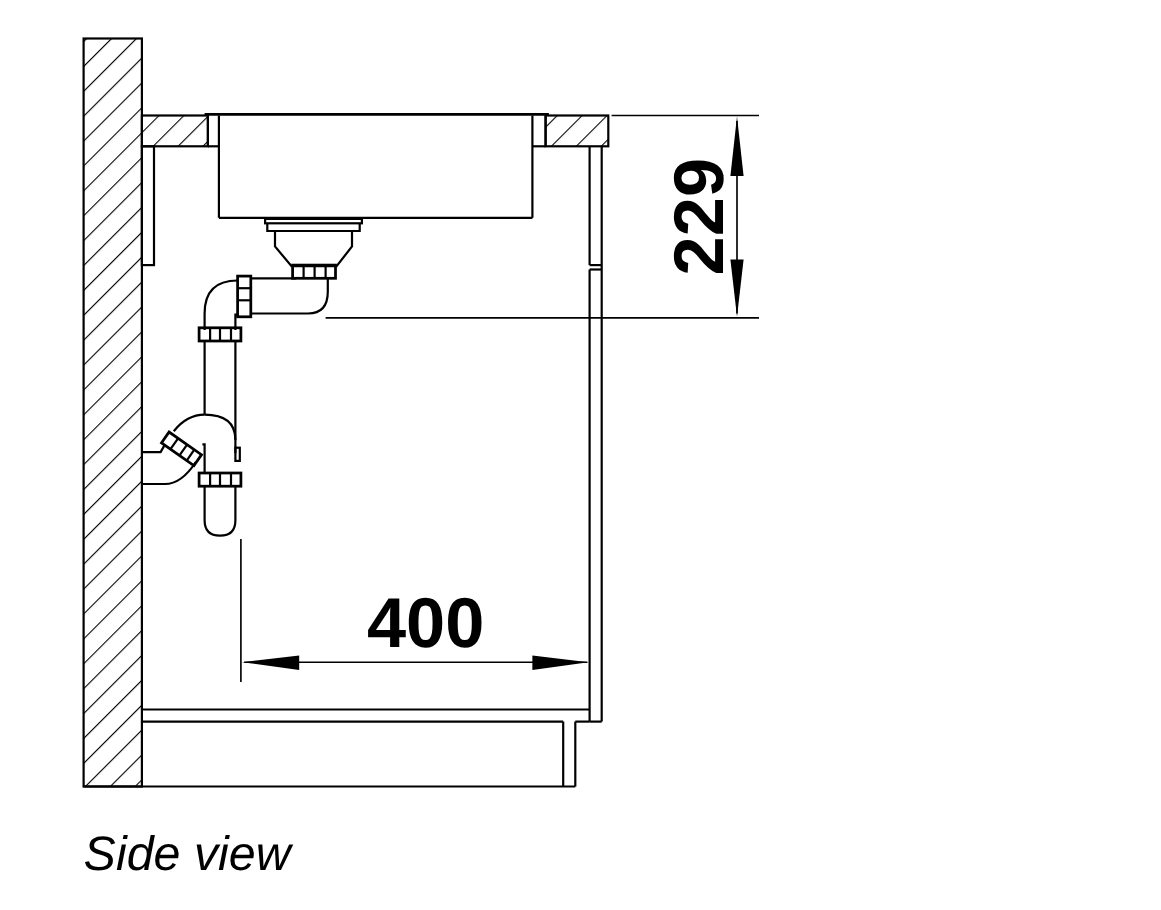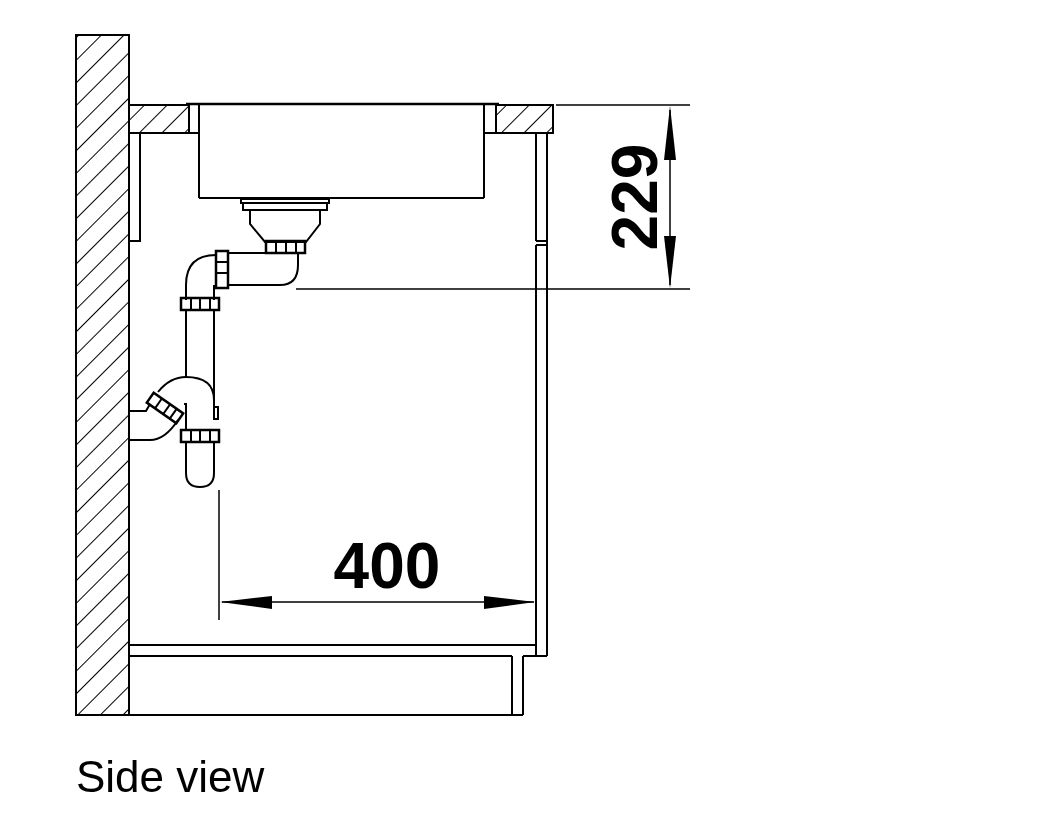--- a/index.html
+++ b/index.html
@@ -1,21 +1,21 @@
 <!DOCTYPE html>
 <html><head>
 <meta charset="utf-8">
 <style>
   html, body { margin: 0; padding: 0; background: #ffffff; }
   body { width: 1055px; height: 827px; position: relative; overflow: hidden; }
   #drawing { position: absolute; left: 0; top: 0; }
   .caption {
     position: absolute; left: 76px; top: 755px;
     font-family: "Liberation Sans", sans-serif; font-size: 44px; color: #000;
-    line-height: 1; white-space: nowrap;
+    line-height: 1; white-space: nowrap; font-style: italic;
   }
   .dim-text {
     font-family: "Liberation Sans", sans-serif; font-weight: bold; fill: #000;
   }
 </style>
 </head>
 <body>
 
 <svg id="drawing" width="1055" height="827" viewBox="0 0 1055 827" xmlns="http://www.w3.org/2000/svg">
   <defs>

